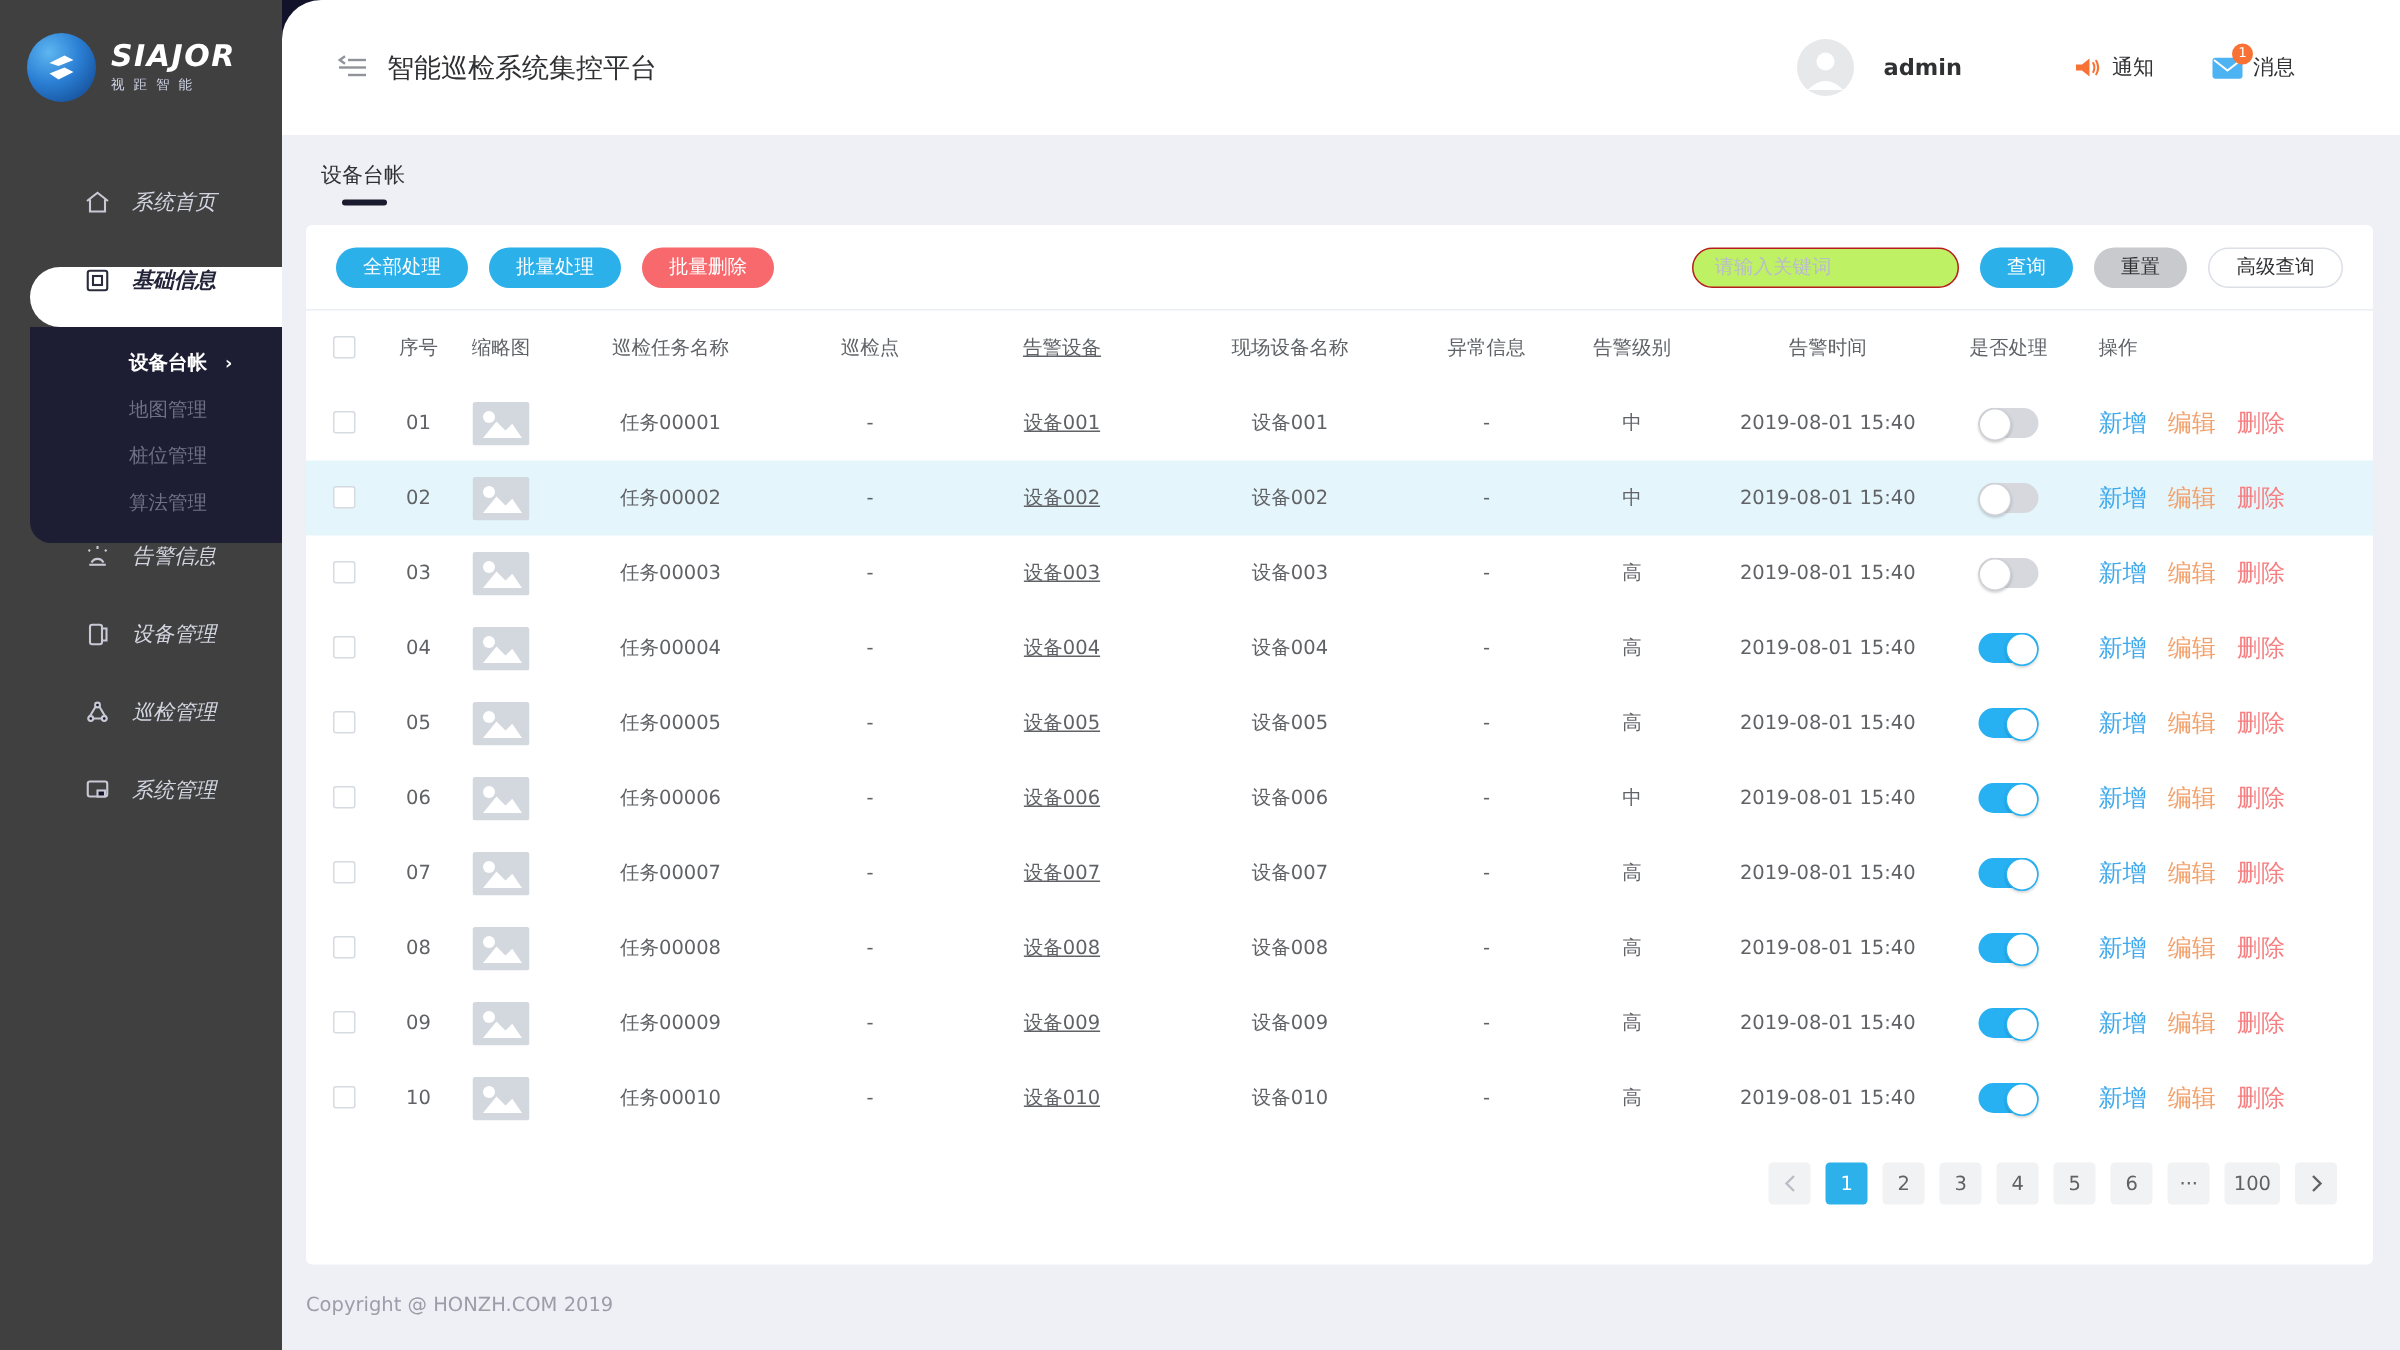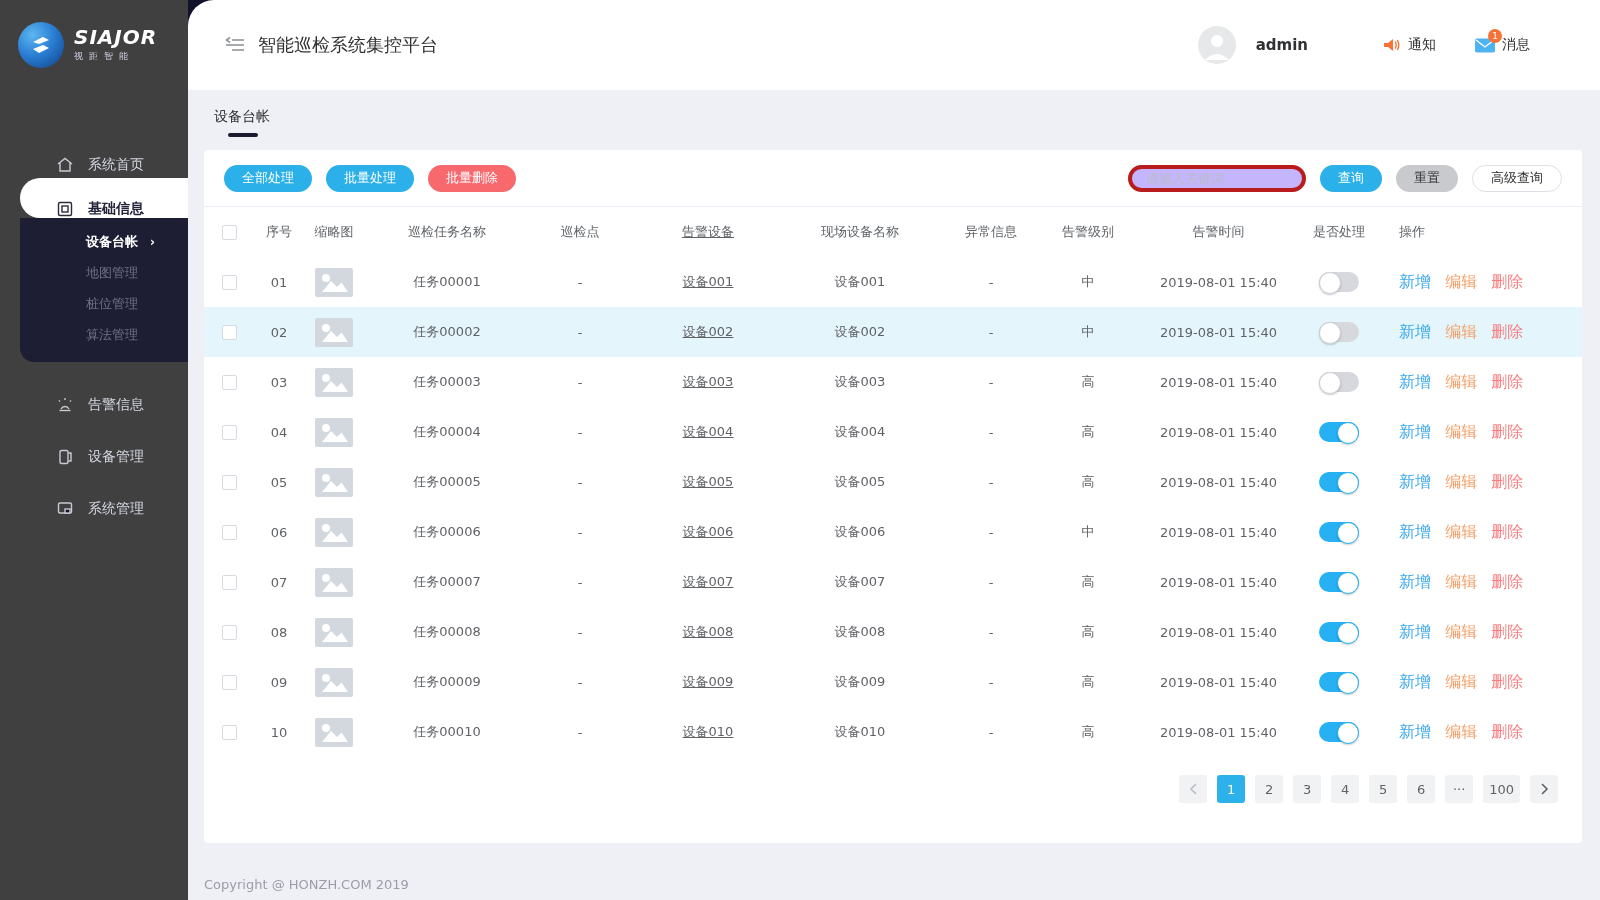--- a/index.html
+++ b/index.html
@@ -13,21 +13,21 @@
   
   .sidebar { position:absolute; left:0; top:0; width:188px; height:900px; background:#404040; z-index:6; }
   .logo { display:flex; align-items:center; gap:10px; padding:22px 0 0 18px; }
   .logo-orb { width:46px; height:46px; border-radius:50%;
     background:radial-gradient(circle at 32% 28%, #5db6f0 0%, #2b7fd4 45%, #0d3f86 100%);
     display:flex; align-items:center; justify-content:center; flex:0 0 auto; }
   .logo-text { color:#fff; }
   .logo-brand { font-size:20px; font-weight:bold; font-style:italic; letter-spacing:1px; line-height:20px; }
   .logo-sub { font-size:9px; letter-spacing:6px; color:#cfd4e6; margin-top:3px; }
   .nav { padding-top:58px; }
-  .nav-item { height:48px; display:flex; align-items:flex-end; cursor:pointer; }
+  .nav-item { height:48px; display:flex; align-items:flex-start; cursor:pointer;font-style:italic; }
   .nav-item .nico { width:18px; height:18px; margin:0 14px 0 56px; flex:0 0 auto; }
   .nav-item .nlabel { color:#d3d5e0; font-size:14px; }
   .nav-item.active { background:#fff; margin-left:20px; height:40px; margin-top:4px; margin-bottom:0;
     border-radius:20px 0 0 20px; }
   .nav-item.active .nico { margin-left:36px; }
   .nav-item.active .nlabel { color:#23243a; font-weight:bold; }
   .submenu { margin-left:20px; background:#1d1e33; border-radius:0 0 0 14px; padding:8px 0 12px 0; }
   .sub-item { height:31px; display:flex; align-items:center; padding-left:66px; font-size:13px; color:#6e7088; cursor:pointer; }
   .sub-item.active { color:#ffffff; font-weight:bold; }
   .sub-arrow { margin-left:12px; font-size:12px; color:#fff; }
@@ -50,21 +50,21 @@
   .tab-label { font-size:14px; color:#303133; }
   .tab-underline { width:30px; height:4px; border-radius:2px; background:#1a1b2e; margin:7px 0 0 14px; }
   .card { position:absolute; left:16px; top:60px; width:1378px; height:693px; background:#fff; border-radius:4px; }
   
   .toolbar { height:57px; display:flex; align-items:center; padding:0 20px; border-bottom:1px solid #ebeef5; }
   .pill { height:27px; border-radius:14px; border:none; font-size:13px; padding:0 18px; cursor:pointer;
     display:inline-flex; align-items:center; font-family:inherit; }
   .pill-blue { background:#2bb0ea; color:#fff; margin-right:14px; }
   .pill-red { background:#f8696e; color:#fff; }
   .toolbar-right { margin-left:auto; display:flex; align-items:center; gap:14px; }
-  .search-input { width:178px; height:27px; border-radius:14px; border:4px solid #b91c1c; background:#c4b5fd;
+  .search-input { width:178px; height:27px; border-radius:14px; border:1px solid #b91c1c; background:#bef264;
     padding:0 14px; font-size:13px; color:#606266; outline:none; font-family:inherit; }
   .search-input::placeholder { color:#b9bdc6; }
   .pill-gray { background:#c9cacd; color:#303133; }
   .pill-outline { background:#fff; border:1px solid #dcdfe6; color:#303133; }
   
   .trow { display:flex; align-items:center; height:50px; }
   .thead { height:50px; color:#5f6368; }
   .trow.hl { background:#e4f6fc; }
   .tc { text-align:center; flex:0 0 auto; }
   .c-cb{width:50px;} .c-no{width:50px;} .c-thumb{width:60px;} .c-task{width:166px;} .c-point{width:100px;}
@@ -82,21 +82,21 @@
   .ops a { text-decoration:none; font-size:16px; margin-right:10px; cursor:pointer; }
   .lnk-add { color:#3fa9ec; } .lnk-edit { color:#f3a06a; } .lnk-del { color:#f67f81; }
   
   .pagination { position:absolute; right:24px; bottom:40px; display:flex; gap:10px; align-items:center; }
   .pages-host { display:contents; }
   .page-btn { min-width:28px; height:28px; border:none; border-radius:3px; background:#f1f2f4; color:#606266;
     font-size:13px; cursor:pointer; display:flex; align-items:center; justify-content:center; font-family:inherit; padding:0 6px; }
   .page-btn.active { background:#2db1ea; color:#fff; }
   .page-nav { color:#b9bdc6; }
   
-  .footer { position:absolute; left:16px; bottom:8px; font-size:13px; color:#9b9da9; }
+  .footer { position:absolute; left:16px; bottom:22px; font-size:13px; color:#9b9da9; }
 </style>
 </head>
 <body>
 
 <div class="corner-patch"></div>
 
 <div class="sidebar">
   <div class="logo">
     <div class="logo-orb">
       <svg width="28" height="28" viewBox="0 0 28 28">
@@ -145,20 +145,29 @@
         <path d="M9 4 V2 M4 5.5 L3 4.5 M14 5.5 L15 4.5"></path>
       </svg>
       <span class="nlabel">告警信息</span>
     </div>
     <div class="nav-item" style="height:52px">
       <svg class="nico" viewBox="0 0 18 18" fill="none" stroke="#c8c9d4" stroke-width="1.4">
         <rect x="4" y="2.5" width="8" height="13" rx="1.5"></rect>
         <path d="M12 5 H15 V13 H12"></path>
       </svg>
       <span class="nlabel">设备管理</span>
+    </div>
+    <div class="nav-item" style="height:52px">
+      <svg class="nico" viewBox="0 0 18 18" fill="none" stroke="#c8c9d4" stroke-width="1.4">
+        <path d="M9 3 L15 13 H3 Z" stroke-linejoin="round"></path>
+        <circle cx="9" cy="4" r="1.6" fill="#12132a"></circle>
+        <circle cx="4.5" cy="13" r="1.6" fill="#12132a"></circle>
+        <circle cx="13.5" cy="13" r="1.6" fill="#12132a"></circle>
+      </svg>
+      <span class="nlabel">巡检管理</span>
     </div>
     <div class="nav-item" style="height:52px">
       <svg class="nico" viewBox="0 0 18 18" fill="none" stroke="#c8c9d4" stroke-width="1.4">
         <rect x="2.5" y="3" width="13" height="10" rx="1.5"></rect>
         <rect x="9" y="9" width="5" height="4" fill="#12132a"></rect>
       </svg>
       <span class="nlabel">系统管理</span>
     </div>
   </div>
 </div>

